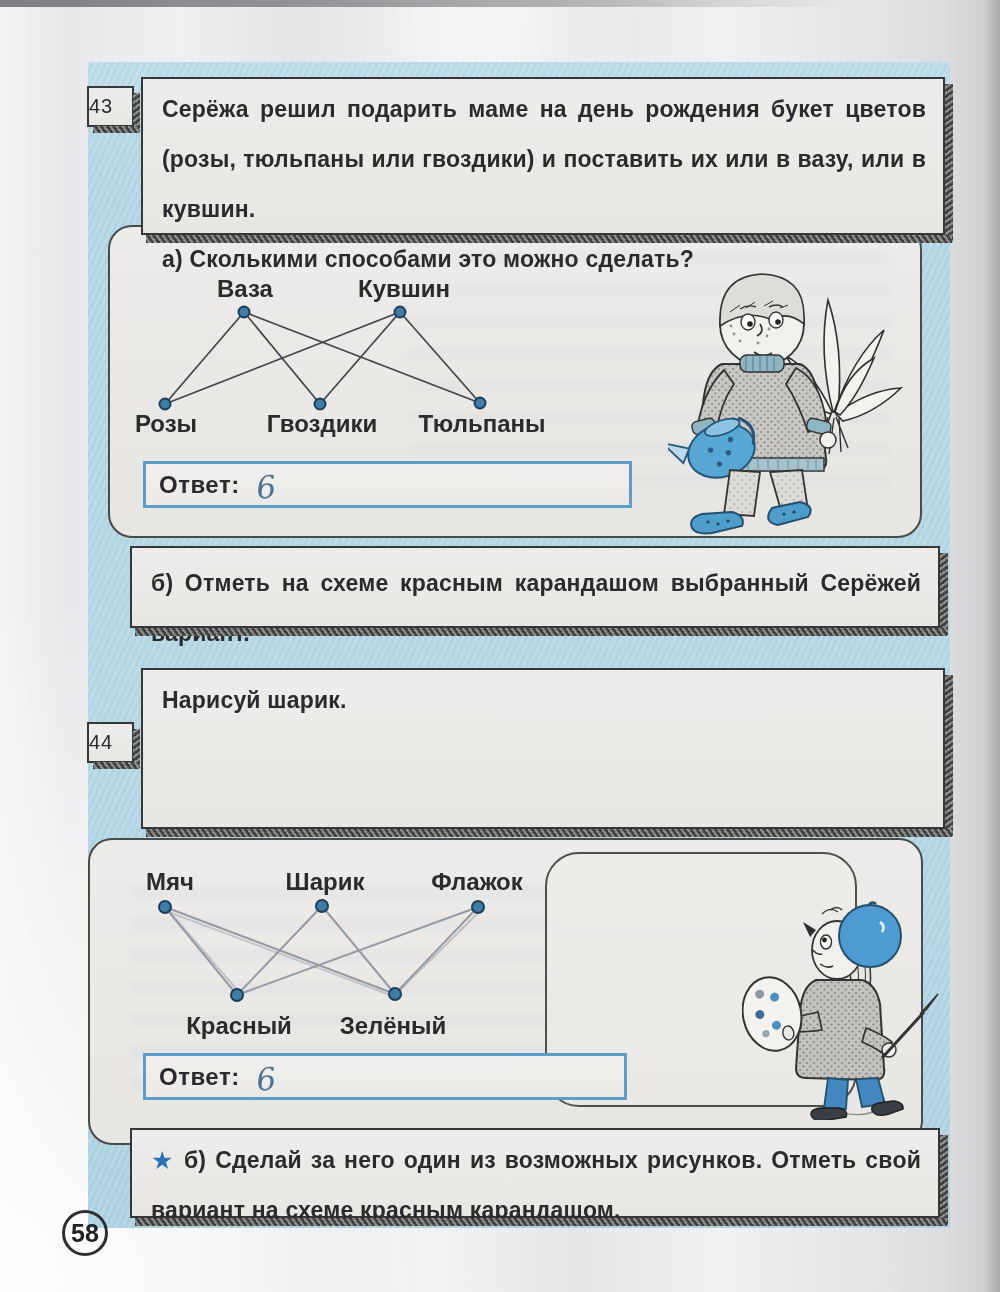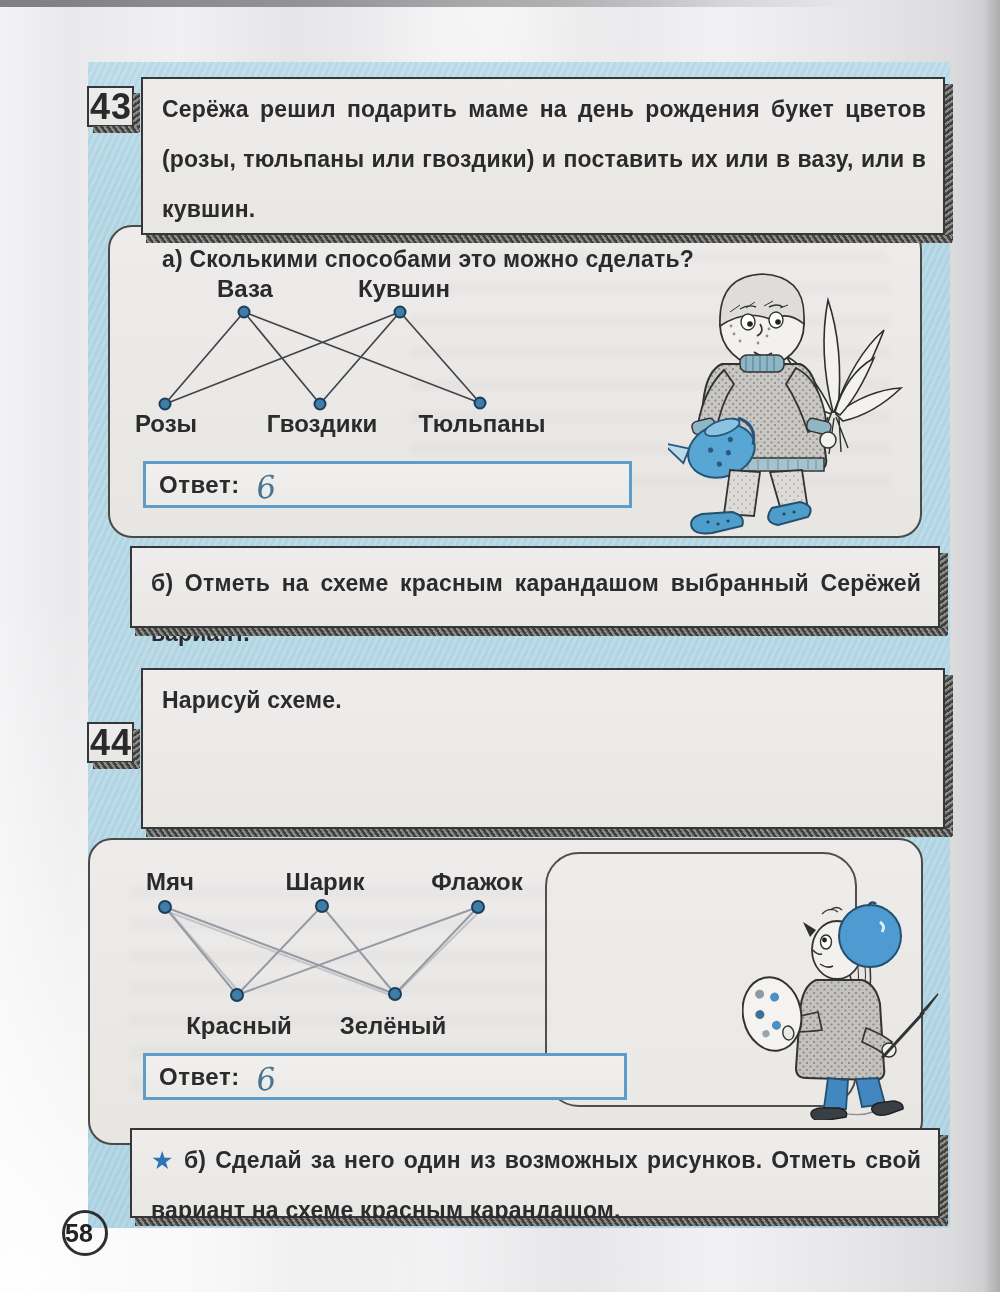--- a/index.html
+++ b/index.html
@@ -25,22 +25,22 @@
   .blue-panel::after{content:"";position:absolute;inset:0;
     background:repeating-linear-gradient(115deg,rgba(255,255,255,.10) 0 3px,rgba(120,160,180,.06) 3px 6px);}
 
   
   .pbox{position:absolute;background:linear-gradient(180deg,#efedeb,#e9e7e4);border:2px solid #37373a;}
   .pbox::after{content:"";position:absolute;left:3px;right:-9px;bottom:-10px;height:8px;
     background:repeating-linear-gradient(55deg,#3e3e41 0 2px,#8e8e89 2px 4px,#5b5b58 4px 5px);}
   .pbox::before{content:"";position:absolute;top:5px;bottom:-9px;right:-10px;width:8px;
     background:repeating-linear-gradient(145deg,#3e3e41 0 2px,#8e8e89 2px 4px,#5b5b58 4px 5px);}
 
-  .numbox{display:flex;align-items:center;justify-content:flex-end;
-    font-size:36px;font-weight:bold;color:#2a2a2d;letter-spacing:1px;z-index:2;}
+  .numbox{display:flex;align-items:center;justify-content:flex-start;
+    font-size:20px;font-weight:normal;color:#2a2a2d;letter-spacing:1px;z-index:2;}
   .numbox::after{left:4px;right:-7px;bottom:-8px;height:7px;}
   .numbox::before{top:5px;bottom:-7px;right:-8px;width:7px;}
 
   .taskbox{z-index:3;padding:5px 17px 0 19px;color:#2b2b2e;}
   .taskbox p,.taskbox .ln{font-size:23px;line-height:50px;font-weight:bold;letter-spacing:.2px;}
   .taskbox p{text-align:justify;}
 
   .container{position:absolute;background:linear-gradient(180deg,#eeecea,#e8e6e3);
     border:2px solid #4a4a48;border-radius:24px;z-index:1;}
 
@@ -57,21 +57,21 @@
   .dg text{font-family:"Liberation Sans","DejaVu Sans",sans-serif;font-size:24px;font-weight:bold;
     fill:#2b2b2e;text-anchor:middle;}
   svg{display:block;}
 
   .star{color:#2e74b5;font-size:25px;margin-right:8px;vertical-align:-1px;}
 
   .drawingbox{position:absolute;border:2px solid #4f4f4d;border-radius:34px;z-index:2;
     background:rgba(240,238,236,.25);}
 
   .pagecircle{position:absolute;left:62px;top:1210px;width:46px;height:46px;border-radius:50%;
-    border:3px solid #2e2e32;display:flex;align-items:center;
+    border:3px solid #2e2e32;display:flex;align-items:center;justify-content:center;
     font-size:25px;font-weight:bold;color:#222;z-index:5;background:transparent;}
 </style>
 </head>
 <body>
 
 <div class="edge-top"></div>
 <div class="edge-right"></div>
 
 <div class="blue-panel"></div>
 
@@ -198,21 +198,21 @@
 
 <div class="pbox taskbox" style="left:130px;top:546px;width:810px;height:82px;z-index:4;padding-top:10px;">
   <p>б) Отметь на схеме красным карандашом выбранный Серёжей вариант.</p>
 </div>
 
 <div class="pbox numbox" style="left:87px;top:678px;width:47px;height:41px;margin-top:44px;">
   <span>44</span>
 </div>
 
 <div class="pbox taskbox" style="left:141px;top:668px;width:804px;height:161px;">
-  <div class="ln">Нарисуй схеме.</div>
+  <div class="ln">Нарисуй шарик.</div>
 </div>
 
 <div class="container" style="left:88px;top:838px;width:835px;height:307px;">
   <div class="bleed" style="left:40px;top:30px;width:420px;height:240px;"></div>
 </div>
 
 <div class="drawingbox" style="left:545px;top:852px;width:312px;height:255px;"></div>
 
 <svg class="dg" style="position:absolute;left:88px;top:838px;z-index:2;" width="835" height="307" viewBox="0 0 835 307">
   <g stroke="#8d939e" stroke-width="2" opacity="0.9" stroke-linecap="round">

